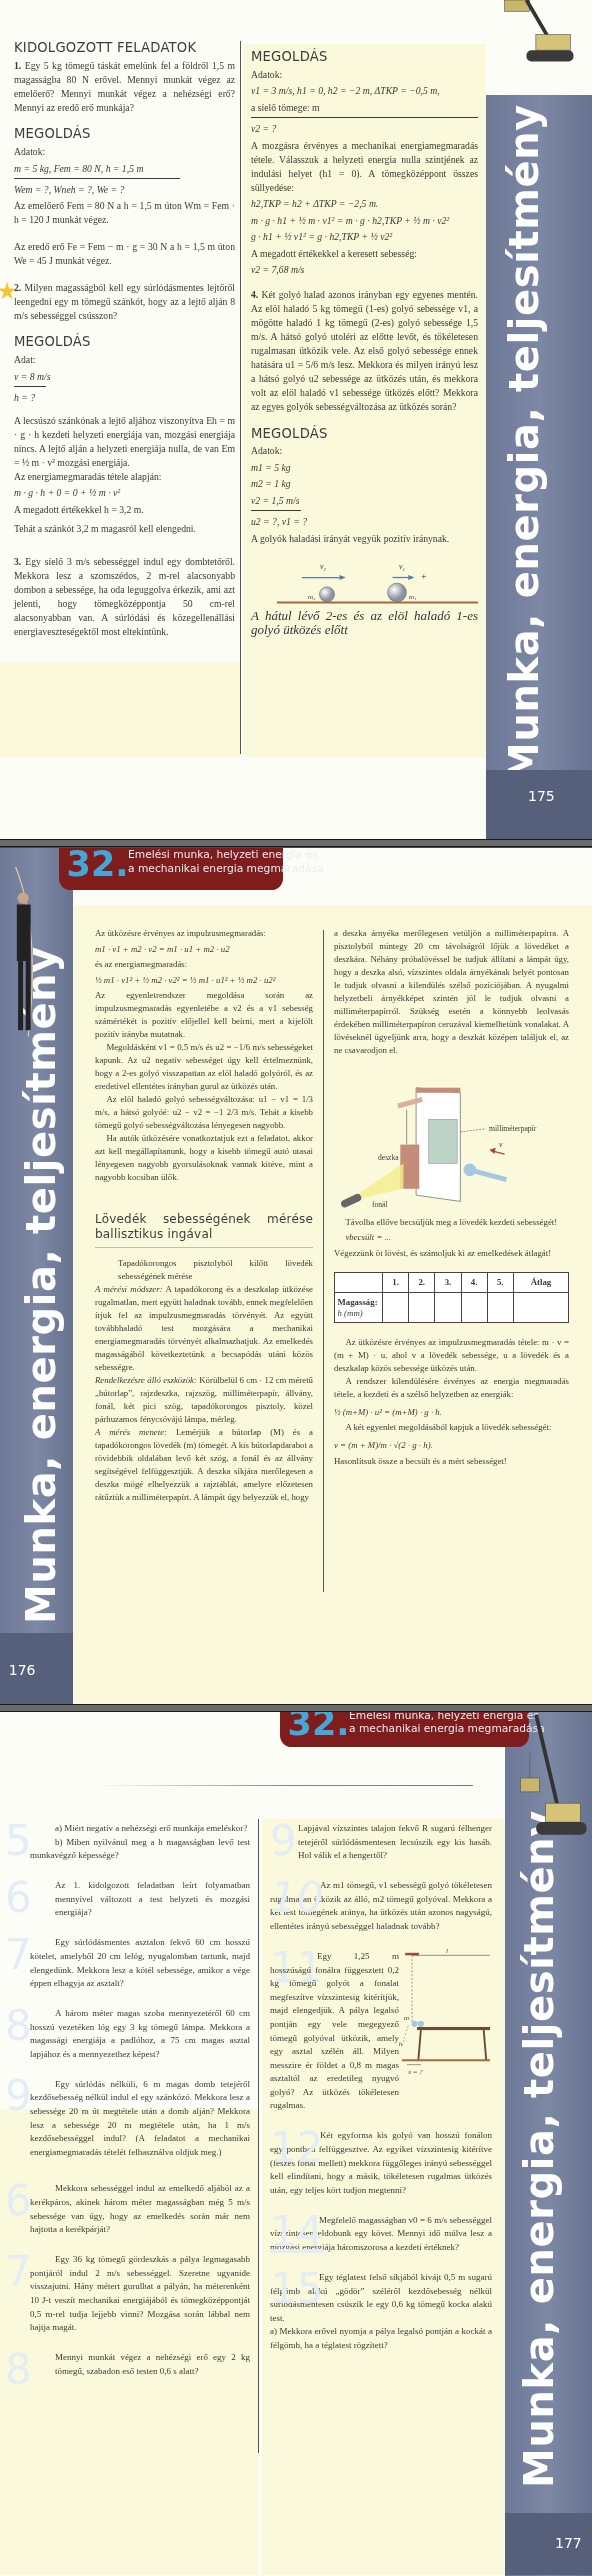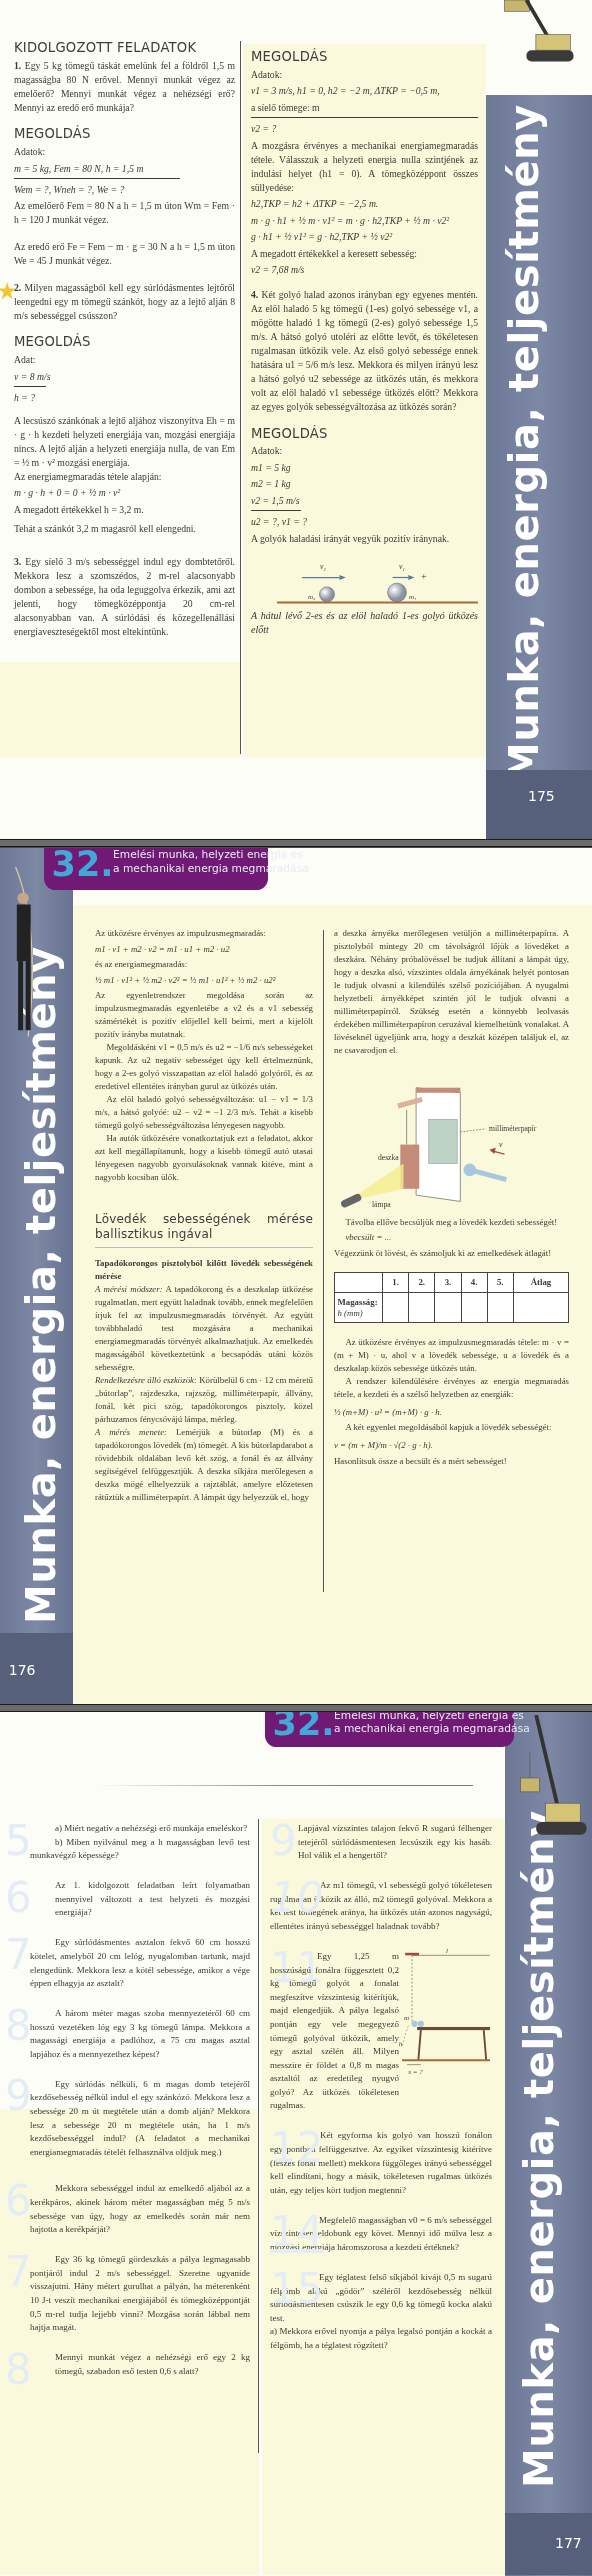--- a/index.html
+++ b/index.html
@@ -15,24 +15,24 @@
   .pagenobox { position: absolute; background: #56607a; }
   .yellow { background: #fbf9dc; }
   .col { position: absolute; font-size: 9.7px; line-height: 14px; text-align: justify; }
   .h-sans { font-family: "DejaVu Sans", sans-serif; color: #3c3c3c; font-weight: normal; }
   h2.h-sans { font-size: 13.2px; letter-spacing: 0.2px; margin-bottom: 3.8px; }
   .blk { margin-bottom: 12.6px; }
   .eq { font-style: italic; margin: 2.5px 0; }
   .rule { border-bottom: 0.9px solid #3a3a3a; margin: 2.5px 0 3.8px; width: 75%; }
   b.num { font-weight: bold; }
   .vline { position: absolute; width: 0.9px; background: #555; }
-  .badge { position: absolute; background: #701a75; border-radius: 0 0 11.4px 11.4px; color: #fff; }
+  .badge { position: absolute; background: #7f1d1d; border-radius: 0 0 11.4px 11.4px; color: #fff; margin-left: 15px; }
   .badge .n { position: absolute; font-family: "DejaVu Sans", sans-serif; font-size: 35px; color: #43a7d8; font-weight: bold; }
   .badge .t { position: absolute; font-family: "DejaVu Sans", sans-serif; font-size: 10.7px; line-height: 12.6px; color: #e8ecf4; white-space: nowrap; }
-  .caption { font-style: italic; font-size: 10px; color: #333; }
+  .caption { font-style: italic; font-size: 13px; color: #333; }
   table.meas { border-collapse: collapse; width: 100%; font-size: 8.8px; background: #fff; }
   table.meas td { border: 0.9px solid #444; height: 20px; text-align: center; font-weight: bold; padding: 1.3px 2.5px; }
   table.meas td.lbl { text-align: left; width: 48px; line-height: 10.7px; }
   .exnum { position: absolute; font-family: "DejaVu Sans", sans-serif; font-size: 42px; color: #e4edf6; font-weight: normal; line-height: 1; }
   .ex { position: relative; margin-bottom: 16.4px; }
   .ex p { text-indent: 0; }
   .ind { padding-left: 25px; }
   .star { position: absolute; width: 19px; height: 19px; background: #f4c531; clip-path: polygon(50% 0,61% 35%,98% 35%,68% 57%,79% 91%,50% 70%,21% 91%,32% 57%,2% 35%,39% 35%); }
   .crane { position: absolute; }
   .person { position: absolute; }
@@ -81,21 +81,21 @@
     <p class="eq">v = 8 m/s</p>
     <div class="rule" style="width:32px;"></div>
     <p class="eq" style="margin-bottom:8.8px;">h = ?</p>
     <p>A lecsúszó szánkónak a lejtő aljához viszonyítva Eh = m · g · h kezdeti helyzeti energiája van, mozgási energiája nincs. A lejtő alján a helyzeti energiája nulla, de van Em = ½ m · v² mozgási energiája.</p>
     <p>Az energiamegmaradás tétele alapján:</p>
     <p class="eq">m · g · h + 0 = 0 + ½ m · v²</p>
     <p>A megadott értékekkel h = 3,2 m.</p>
     <p class="blk" style="margin-top:5px;">Tehát a szánkót 3,2 m magasról kell elengedni.</p>
 
     <div style="margin-top:19px;">
-      <p><b class="num">3.</b><span> Egy síelő 3 m/s sebességgel indul egy dombtetőről. Mekkora lesz a szomszédos, 2 m-rel alacsonyabb dombon a sebessége, ha oda leguggolva érkezik, ami azt jelenti, hogy tömegközéppontja 20 cm-rel alacsonyabban van. A súrlódási és közegellenállási energiaveszteségektől most eltekintünk.</span></p>
+      <p><b class="num">3.</b><span> Egy síelő 3 m/s sebességgel indul egy dombtetőről. Mekkora lesz a szomszédos, 2 m-rel alacsonyabb dombon a sebessége, ha oda leguggolva érkezik, ami azt jelenti, hogy tömegközéppontja 50 cm-rel alacsonyabban van. A súrlódási és közegellenállási energiaveszteségektől most eltekintünk.</span></p>
     </div>
   </div>
 
   <div class="col" style="left:251px;top:50px;width:227px;">
     <h2 class="h-sans">MEGOLDÁS</h2>
     <p>Adatok:</p>
     <p class="eq">v1 = 3 m/s, h1 = 0, h2 = −2 m, ΔTKP = −0,5 m,</p>
     <p>a síelő tömege: m</p>
     <div class="rule" style="width:100%;"></div>
     <p class="eq blk">v2 = ?</p>
@@ -172,21 +172,21 @@
   <div class="col" style="left:95px;top:79px;width:218px;font-size:8.8px;line-height:13px;">
     <p>Az ütközésre érvényes az impulzusmegmaradás:</p>
     <p class="eq">m1 · v1 + m2 · v2 = m1 · u1 + m2 · u2</p>
     <p>és az energiamegmaradás:</p>
     <p class="eq">½ m1 · v1² + ½ m2 · v2² = ½ m1 · u1² + ½ m2 · u2²</p>
     <p>Az egyenletrendszer megoldása során az impulzusmegmaradás egyenletébe a v2 és a v1 sebesség számértékét is pozitív előjellel kell beírni, mert a kijelölt pozitív irányba mutatnak.</p>
     <p style="text-indent:11.4px;">Megoldásként v1 = 0,5 m/s és u2 = −1/6 m/s sebességeket kapunk. Az u2 negatív sebességet úgy kell értelmeznünk, hogy a 2-es golyó visszapattan az elöl haladó golyóról, és az eredetivel ellentétes irányban gurul az ütközés után.</p>
     <p style="text-indent:11.4px;">Az elöl haladó golyó sebességváltozása: u1 − v1 = 1/3 m/s, a hátsó golyóé: u2 − v2 = −1 2/3 m/s. Tehát a kisebb tömegű golyó sebességváltozása lényegesen nagyobb.</p>
     <p style="text-indent:11.4px;">Ha autók ütközésére vonatkoztatjuk ezt a feladatot, akkor azt kell megállapítanunk, hogy a kisebb tömegű autó utasai lényegesen nagyobb gyorsulásoknak vannak kitéve, mint a nagyobb kocsiban ülők.</p>
     <h2 class="h-sans" style="font-size:12px;line-height:15px;margin:28px 0 6.3px;padding-bottom:5px;border-bottom:0.6px solid #bbb;">Lövedék sebességének mérése ballisztikus ingával</h2>
-    <p style="font-weight:bold;margin-top:8.8px;">Tapadókorongos pisztolyból kilőtt lövedék sebességének mérése</p>
+    <p style="font-weight:normal;margin-top:8.8px;margin-left:23px;">Tapadókorongos pisztolyból kilőtt lövedék sebességének mérése</p>
     <p><i>A mérési módszer:</i><span> A tapadókorong és a deszkalap ütközése rugalmatlan, mert együtt haladnak tovább, ennek megfelelően írjuk fel az impulzusmegmaradás törvényét. Az együtt továbbhaladó test mozgására a mechanikai energiamegmaradás törvényét alkalmazhatjuk. Az emelkedés magasságából következtetünk a becsapódás utáni közös sebességre.</span></p>
     <p><i>Rendelkezésre álló eszközök:</i><span> Körülbelül 6 cm · 12 cm méretű „bútorlap”, rajzdeszka, rajzszög, milliméterpapír, állvány, fonál, két pici szög, tapadókorongos pisztoly, közel párhuzamos fénycsóvájú lámpa, mérleg.</span></p>
     <p><i>A mérés menete:</i><span> Lemérjük a bútorlap (M) és a tapadókorongos lövedék (m) tömegét. A kis bútorlapdarabot a rövidebbik oldalában levő két szög, a fonál és az állvány segítségével felfüggesztjük. A deszka síkjára merőlegesen a deszka mögé elhelyezzük a rajztáblát, amelyre előzetesen rátűztük a milliméterpapírt. A lámpát úgy helyezzük el, hogy</span></p>
   </div>
 
   <div class="col" style="left:334px;top:79px;width:235px;font-size:8.8px;line-height:13px;">
     <p>a deszka árnyéka merőlegesen vetüljön a milliméterpapírra. A pisztolyból mintegy 20 cm távolságról lőjük a lövedéket a deszkára. Néhány próbalövéssel be tudjuk állítani a lámpát úgy, hogy a deszka alsó, vízszintes oldala árnyékának helyét pontosan le tudjuk olvasni a kilendülés szélső pozíciójában. A nyugalmi helyzetbeli árnyékképet szintén jól le tudjuk olvasni a milliméterpapírról. Szükség esetén a könnyebb leolvasás érdekében milliméterpapíron ceruzával kiemelhetünk vonalakat. A lövéseknél ügyeljünk arra, hogy a deszkát középen találjuk el, az ne csavarodjon el.</p>
     <div style="position:relative;height:136px;margin:17.7px 0 5px;">
       <svg width="235" height="136" style="position:absolute;left:0;top:0;" viewBox="0 0 372 215">
         <polygon points="130,20 200,28 200,200 130,190" fill="#fff" stroke="#555"></polygon>
@@ -198,21 +198,21 @@
         <polygon points="20,200 110,140 110,180" fill="#f4ee8c" opacity="0.8"></polygon>
         <rect x="10" y="196" width="34" height="12" rx="6" fill="#666" transform="rotate(-25 20 200)"></rect>
         <circle cx="215" cy="150" r="10" fill="#a6c7dd"></circle>
         <rect x="215" y="146" width="60" height="8" fill="#a6c7dd" transform="rotate(15 215 150)"></rect>
         <line x1="250" y1="120" x2="270" y2="125" stroke="#a5493c" stroke-width="2"></line>
         <polygon points="246,118 256,115 254,125" fill="#a5493c"></polygon>
         <line x1="200" y1="90" x2="240" y2="85" stroke="#555" stroke-dasharray="3,2"></line>
       </svg>
       <span style="position:absolute;left:155px;top:47px;font-size:7.6px;">milliméterpapír</span>
       <span style="position:absolute;left:44px;top:76px;font-size:7.6px;">deszka</span>
-      <span style="position:absolute;left:38px;top:123px;font-size:7.6px;">lámpa</span>
+      <span style="position:absolute;left:38px;top:123px;font-size:7.6px;">fonál</span>
       <span style="position:absolute;left:165px;top:63px;font-size:7.6px;font-style:italic;">v</span>
     </div>
     <p style="text-indent:11.4px;">Távolba ellőve becsüljük meg a lövedék kezdeti sebességét!</p>
     <p class="eq blk" style="padding-left:11.4px;">vbecsült = ...</p>
     <p class="blk">Végezzünk öt lövést, és számoljuk ki az emelkedések átlagát!</p>
     <table class="meas blk">
       <tbody>
           <tr>
         <td></td>
         <td>1.</td>

